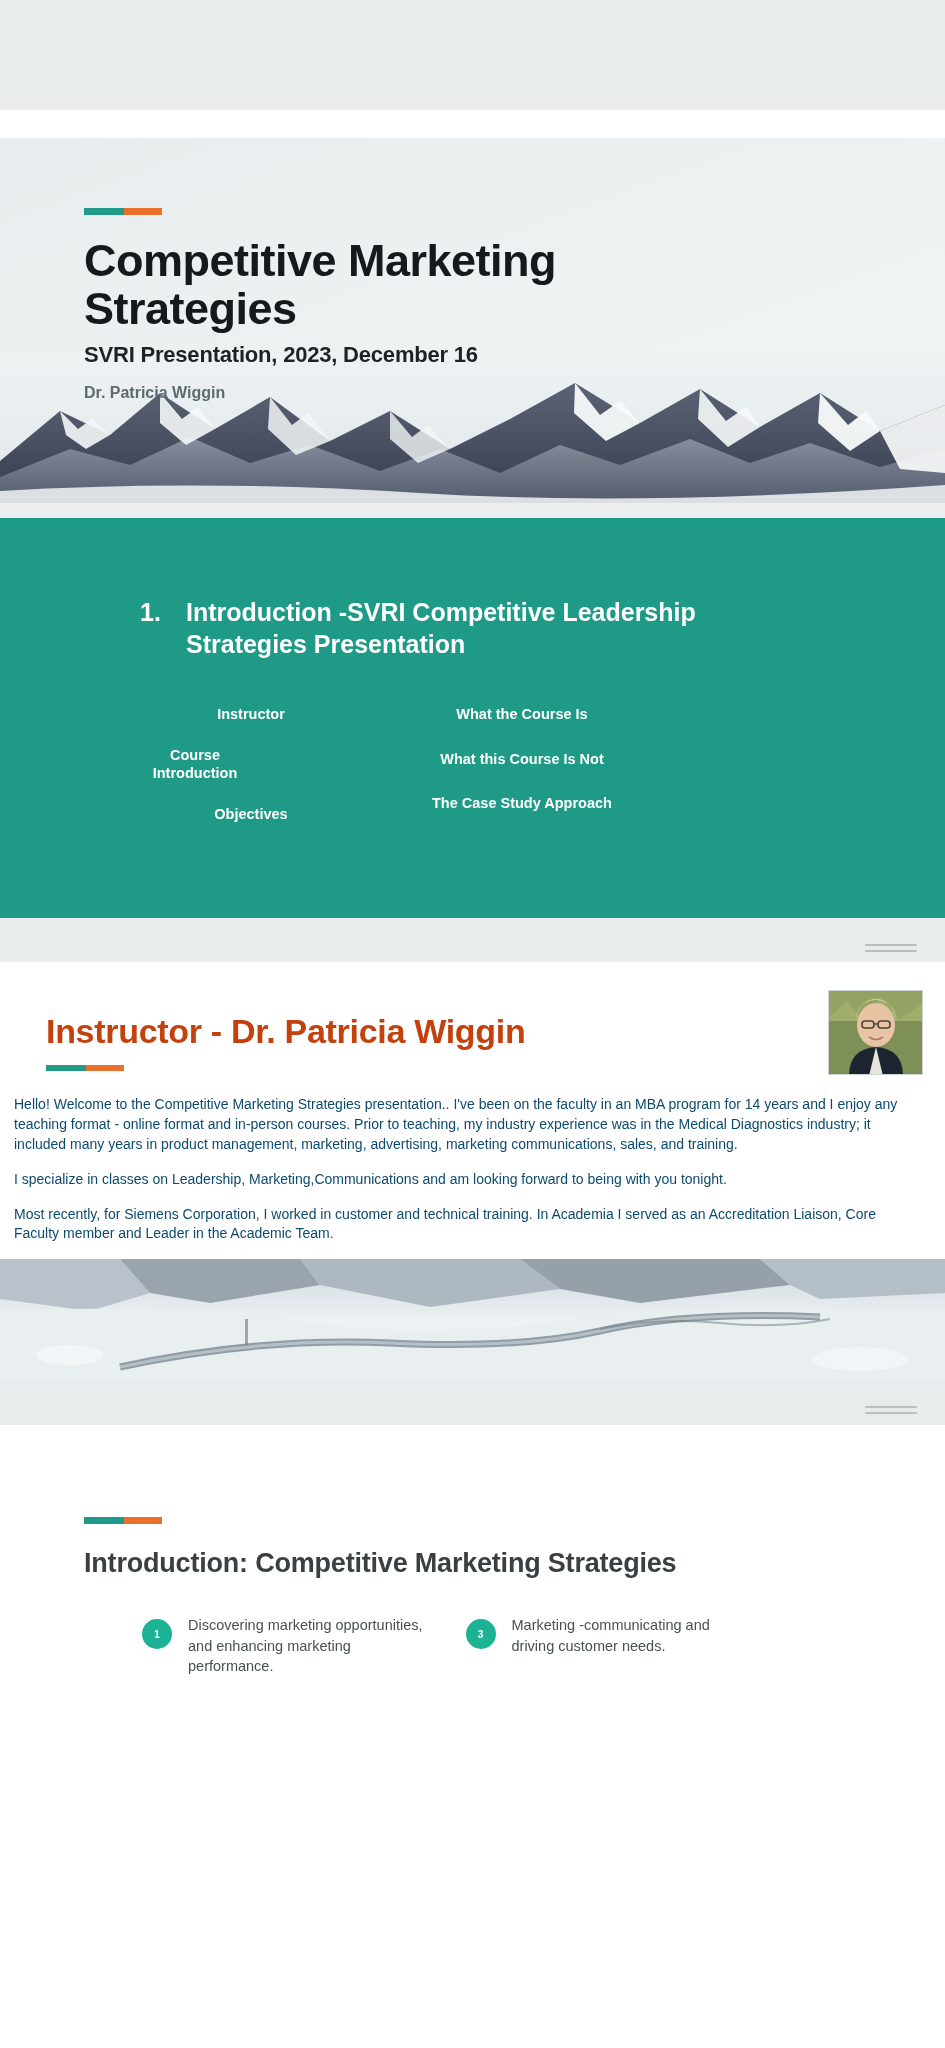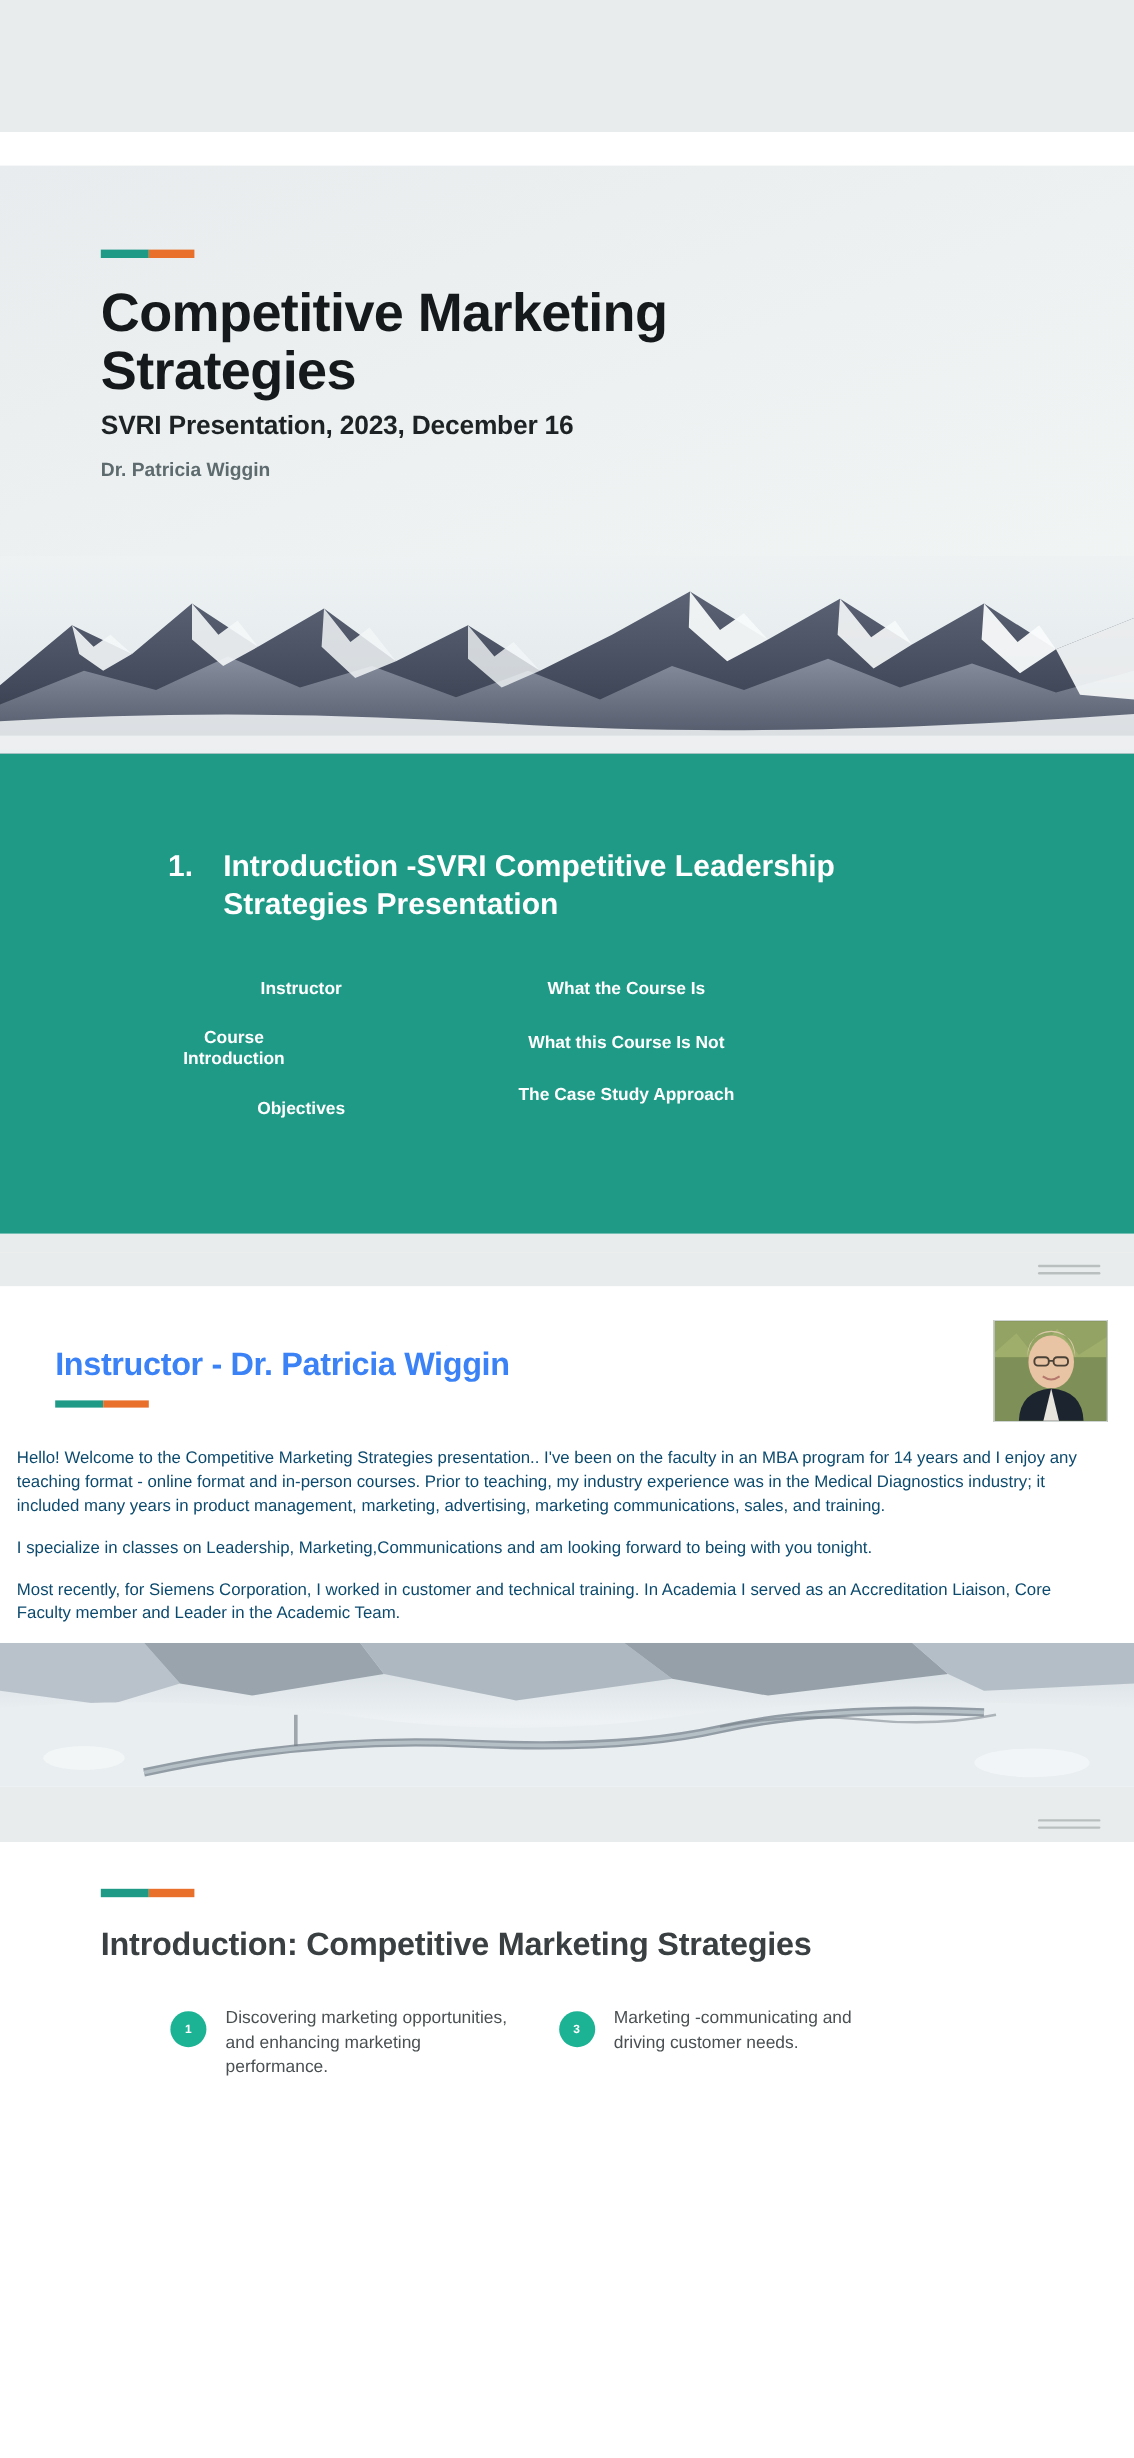--- a/index.html
+++ b/index.html
@@ -35,21 +35,21 @@
     display: block;
     height: 2px;
     background: #b9bfbf;
     border-radius: 1px;
   }
 
   
   .slide-title {
     position: relative;
     width: 945px;
-    height: 490px;
+    height: 380px;
     background: linear-gradient(160deg, #e9ecee 0%, #edf1f1 45%, #f2f6f5 100%);
     overflow: hidden;
   }
   .title-inner { padding: 70px 0 0 84px; position: relative; z-index: 3; }
   .rule {
     width: 78px; height: 7px; display: flex; margin-bottom: 22px;
   }
   .rule span { display: block; height: 100%; }
   .rule .t { width: 40px; background: #1E9A87; }
   .rule .o { width: 38px; background: #E8702A; }
@@ -131,23 +131,23 @@
     position: relative;
     padding: 28px 0 0 0;
   }
   .instr-head {
     display: flex;
     align-items: flex-start;
     padding: 0 22px 0 46px;
   }
   .instr-head-left { flex: 1; padding-top: 22px; }
   .instr-h2 {
-    font-size: 27px;
-    font-weight: 700;
-    color: #3b82f6;
+    font-size: 34px;
+    font-weight: 700;
+    color: #c2410c;
     letter-spacing: -0.3px;
   }
   .instr-rule { margin-top: 14px; margin-bottom: 0; width: 78px; height: 6px; display: flex; }
   .instr-rule .t { width: 40px; background: #1E9A87; display: block; }
   .instr-rule .o { width: 38px; background: #E8702A; display: block; }
 
   .avatar {
     width: 95px; height: 85px; flex: none;
     overflow: hidden; position: relative;
     background: #6a7a4a;
@@ -165,21 +165,21 @@
 
   .road {
     width: 945px; height: 120px; overflow: hidden; margin-top: 6px;
   }
   .road svg { display: block; width: 945px; height: 120px; }
 
   
   .slide-intro {
     width: 747px;
     background: #ffffff;
-    padding: 39px 0 0 0;
+    padding: 92px 0 0 0;
   }
   .intro-rule { margin-left: 84px; width: 78px; height: 7px; display: flex; }
   .intro-rule .t { width: 40px; background: #1E9A87; display: block; }
   .intro-rule .o { width: 38px; background: #E8702A; display: block; }
   .intro-h2 {
     margin: 24px 0 0 84px;
     font-size: 27px;
     font-weight: 700;
     color: #3a4042;
     letter-spacing: -0.2px;

